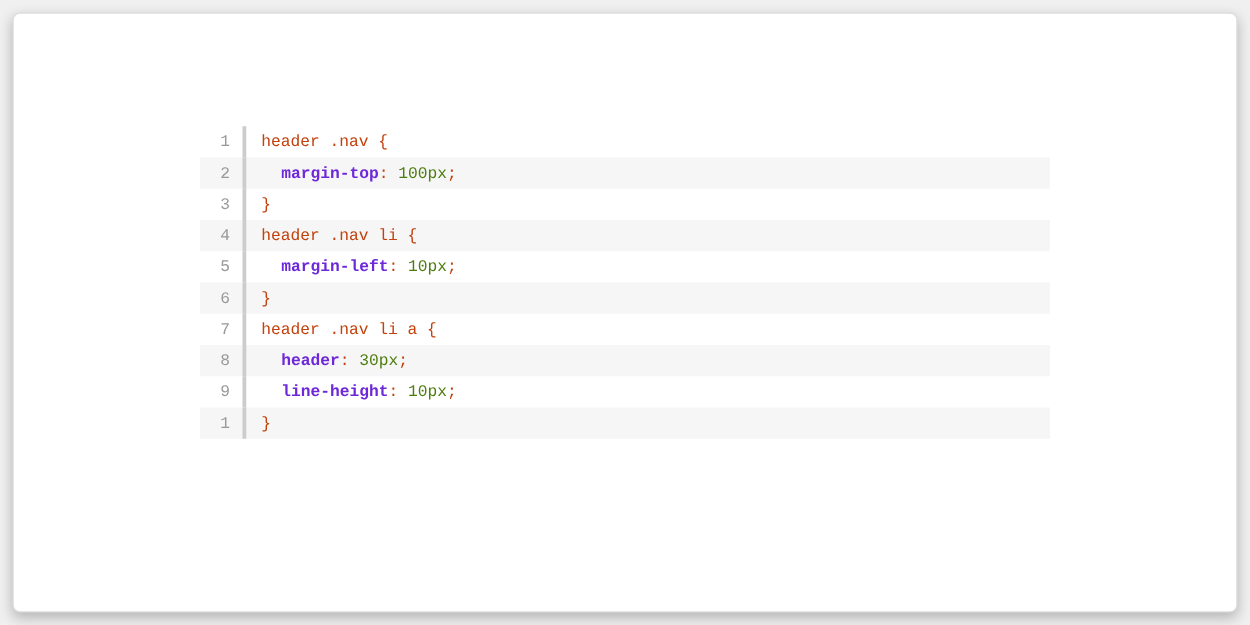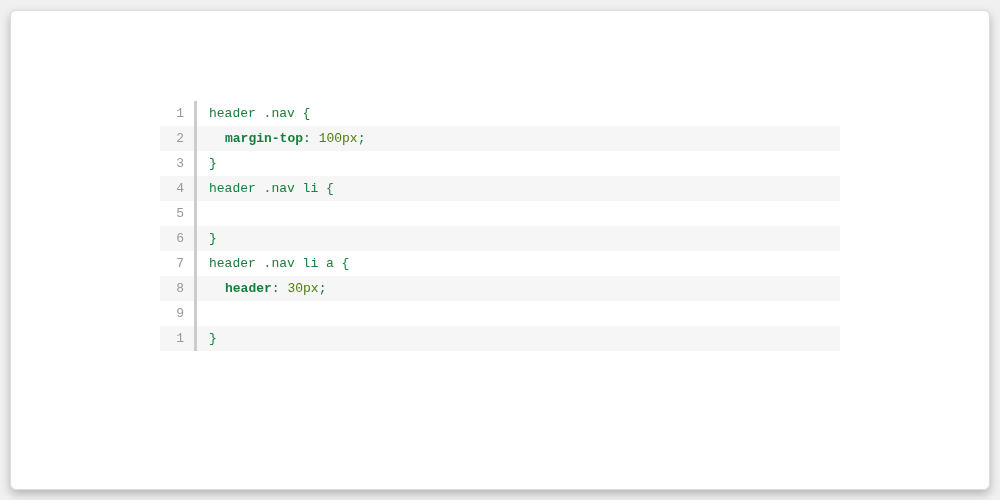--- a/index.html
+++ b/index.html
@@ -45,23 +45,23 @@
     .gutter {
       width: 3px;
       height: 100%;
       background: #ccc;
       margin-right: 12px;
     }
     .code-content {
       white-space: pre;
       color: #333;
     }
-    .tok-prop { color: #15803d; font-weight: bold; text-align: center; }
+    .tok-prop { color: #6d28d9; font-weight: bold; text-align: center; }
     .tok-value { color: #4d7c0f; }
-    .tok-punct { color: #15803d; }
+    .tok-punct { color: #c2410c; }
     .indent { display: inline-block; width: 16px; }
   </style>
 </head>
 <body>
 
 <div class="card">
   <div class="code-block" id="code-block">
       <div class="code-line">
         <span class="line-number">1</span>
         <span class="gutter"></span>
@@ -78,39 +78,41 @@
         <span class="code-content"><span class="tok-punct">}</span></span>
       </div>
       <div class="code-line">
         <span class="line-number">4</span>
         <span class="gutter"></span>
         <span class="code-content"><span class="tok-punct">header .nav li {</span></span>
       </div>
       <div class="code-line">
         <span class="line-number">5</span>
         <span class="gutter"></span>
+        <span class="code-content"><span class="indent">  </span><span class="tok-prop">margin-left</span><span class="tok-punct">: </span><span class="tok-value">10px</span><span class="tok-punct">;</span></span>
       </div>
       <div class="code-line">
         <span class="line-number">6</span>
         <span class="gutter"></span>
         <span class="code-content"><span class="tok-punct">}</span></span>
       </div>
       <div class="code-line">
         <span class="line-number">7</span>
         <span class="gutter"></span>
         <span class="code-content"><span class="tok-punct">header .nav li a {</span></span>
       </div>
       <div class="code-line">
         <span class="line-number">8</span>
         <span class="gutter"></span>
         <span class="code-content"><span class="indent">  </span><span class="tok-prop">header</span><span class="tok-punct">: </span><span class="tok-value">30px</span><span class="tok-punct">;</span></span>
       </div>
       <div class="code-line">
         <span class="line-number">9</span>
         <span class="gutter"></span>
+        <span class="code-content"><span class="indent">  </span><span class="tok-prop">line-height</span><span class="tok-punct">: </span><span class="tok-value">10px</span><span class="tok-punct">;</span></span>
       </div>
       <div class="code-line">
         <span class="line-number">1</span>
         <span class="gutter"></span>
         <span class="code-content"><span class="tok-punct">}</span></span>
       </div>
     </div>
 </div>
 
 </body></html>

